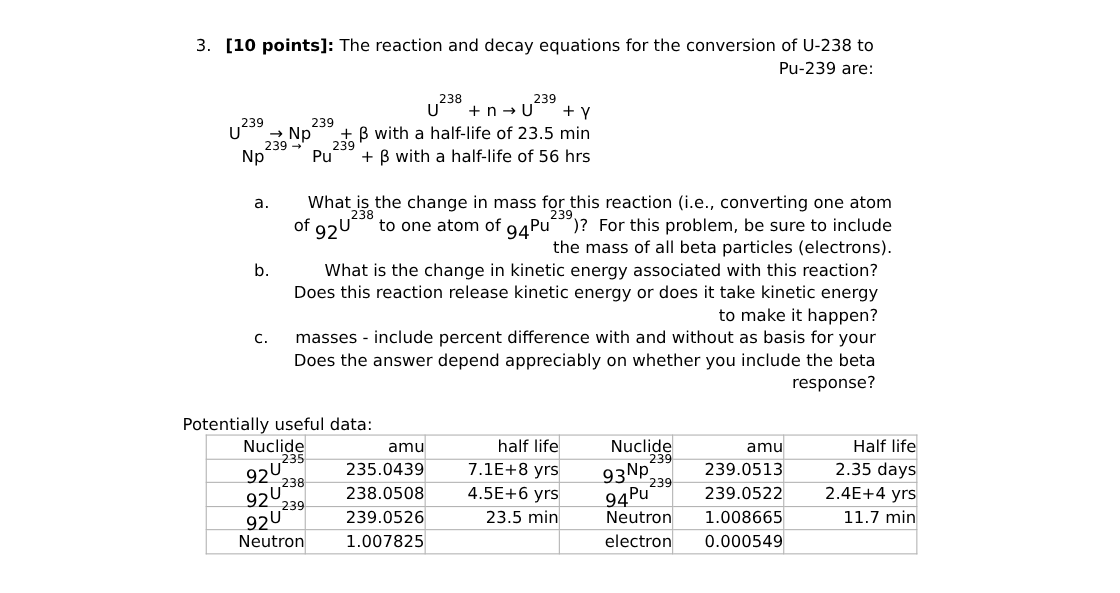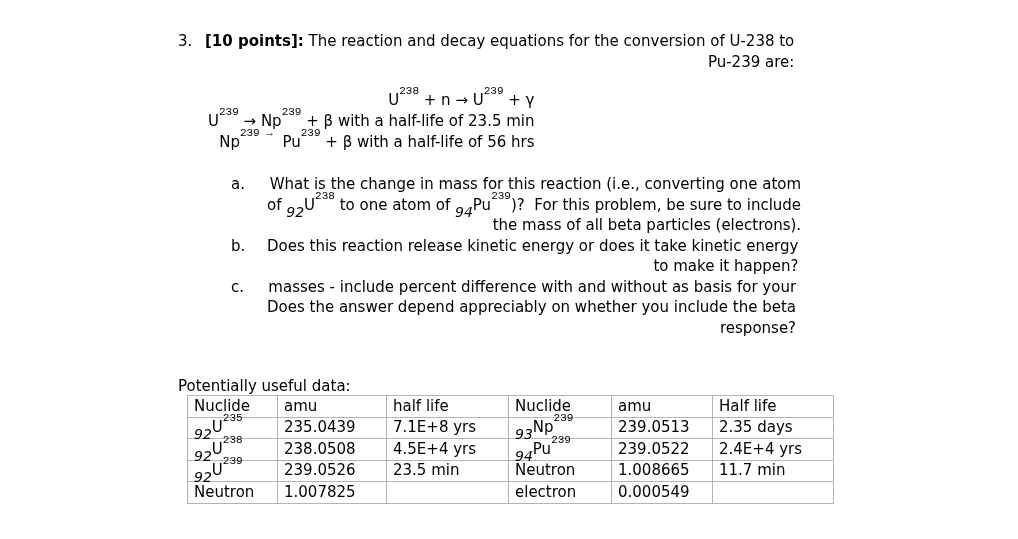--- a/index.html
+++ b/index.html
@@ -15,36 +15,36 @@
 
   
   .intro { position: absolute; left: 178px; top: 31px; display: flex; }
   .intro .num { width: 27px; line-height: 20.5px; }
   .intro .points { font-weight: bold; }
 
   
   .equations { position: absolute; left: 208px; top: 90px; }
   .equations .line { line-height: 21px; }
 
-  sup.s, .sup { font-size: 11px; position: relative; top: -5px; line-height: 0; font-family: Liberation Mono, monospace; }
-  sub.s, .sub { font-size: 14px; position: relative; top: 3px; line-height: 0; font-style: italic; }
+  sup.s, .sup { font-size: 11px; position: relative; top: -5px; line-height: 0; }
+  sub.s, .sub { font-size: 17px; position: relative; top: 3px; line-height: 0; }
 
   
   .questions { position: absolute; left: 231px; top: 174px; }
   .qitem { display: flex; }
   .qitem .marker { width: 36px; line-height: 20.5px; }
   .qitem .qtext { max-width: 640px; }
 
   
-  .caption { position: absolute; left: 178px; top: 376px; line-height: 20px; }
+  .caption { position: absolute; left: 166px; top: 376px; line-height: 20px; }
   .datatable { position: absolute; left: 187px; top: 395px; border-collapse: collapse; }
   .datatable th, .datatable td {
     border: 1px solid #b4b4b4;
     font-weight: normal;
-    text-align: left;
+    text-align: right;
     padding: 0 0 0 6px;
     height: 21.5px;
     line-height: 19px;
     vertical-align: middle;
     background: #ffffff;
   }
 </style>
 </head>
 <body>
 
@@ -71,20 +71,21 @@
       <div class="qtext">
         <div class="line">What is the change in mass for this reaction (i.e., converting one atom</div>
         <div class="line"><span class="pre">of </span><sub class="s">92</sub><span>U</span><sup class="s">238</sup><span class="pre"> to one atom of </span><sub class="s">94</sub><span>Pu</span><sup class="s">239</sup><span class="pre">)?  For this problem, be sure to include</span></div>
         <div class="line">the mass of all beta particles (electrons).</div>
       </div>
     </div>
 
     <div class="qitem">
       <span class="marker">b.</span>
       <div class="qtext">
+        <div class="line">What is the change in kinetic energy associated with this reaction?</div>
         <div class="line">Does this reaction release kinetic energy or does it take kinetic energy</div>
         <div class="line">to make it happen?</div>
       </div>
     </div>
 
     <div class="qitem">
       <span class="marker">c.</span>
       <div class="qtext">
         <div class="line">masses - include percent difference with and without as basis for your</div>
         <div class="line">Does the answer depend appreciably on whether you include the beta</div>
@@ -118,21 +119,21 @@
       <td><sub class="s">92</sub><span>U</span><sup class="s">235</sup></td>
       <td>235.0439</td>
       <td>7.1E+8 yrs</td>
       <td><sub class="s">93</sub><span>Np</span><sup class="s">239</sup></td>
       <td>239.0513</td>
       <td>2.35 days</td>
     </tr>
     <tr>
       <td><sub class="s">92</sub><span>U</span><sup class="s">238</sup></td>
       <td>238.0508</td>
-      <td>4.5E+4 yrs</td>
+      <td>4.5E+6 yrs</td>
       <td><sub class="s">94</sub><span>Pu</span><sup class="s">239</sup></td>
       <td>239.0522</td>
       <td>2.4E+4 yrs</td>
     </tr>
     <tr>
       <td><sub class="s">92</sub><span>U</span><sup class="s">239</sup></td>
       <td>239.0526</td>
       <td>23.5 min</td>
       <td>Neutron</td>
       <td>1.008665</td>

